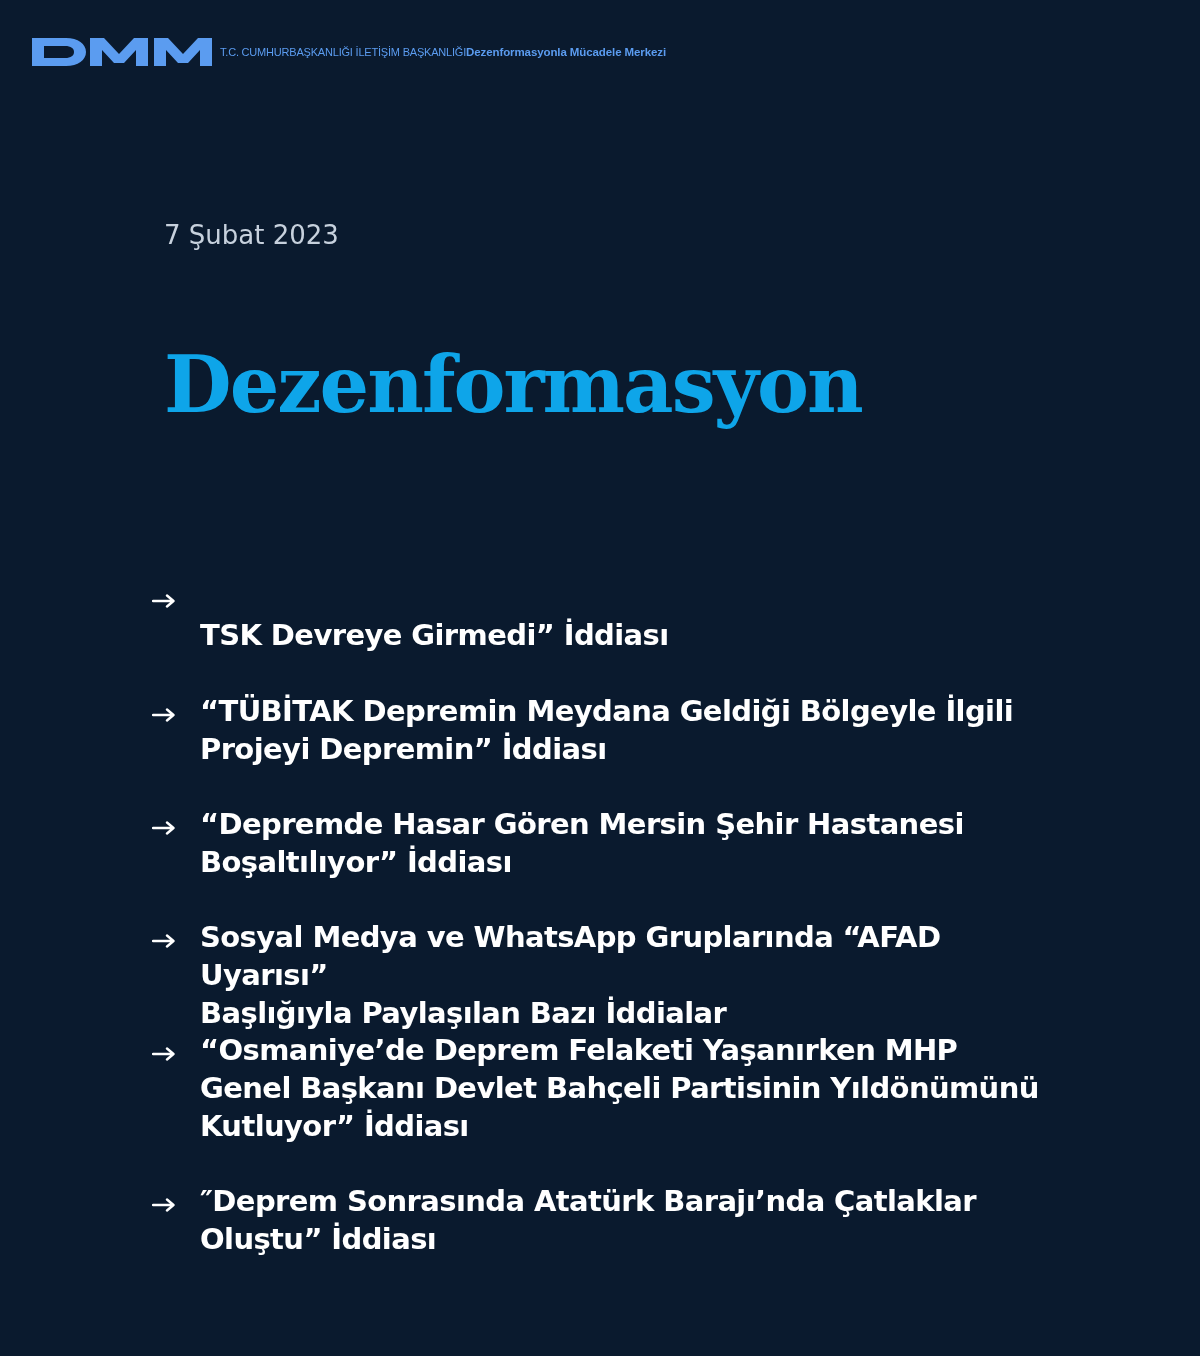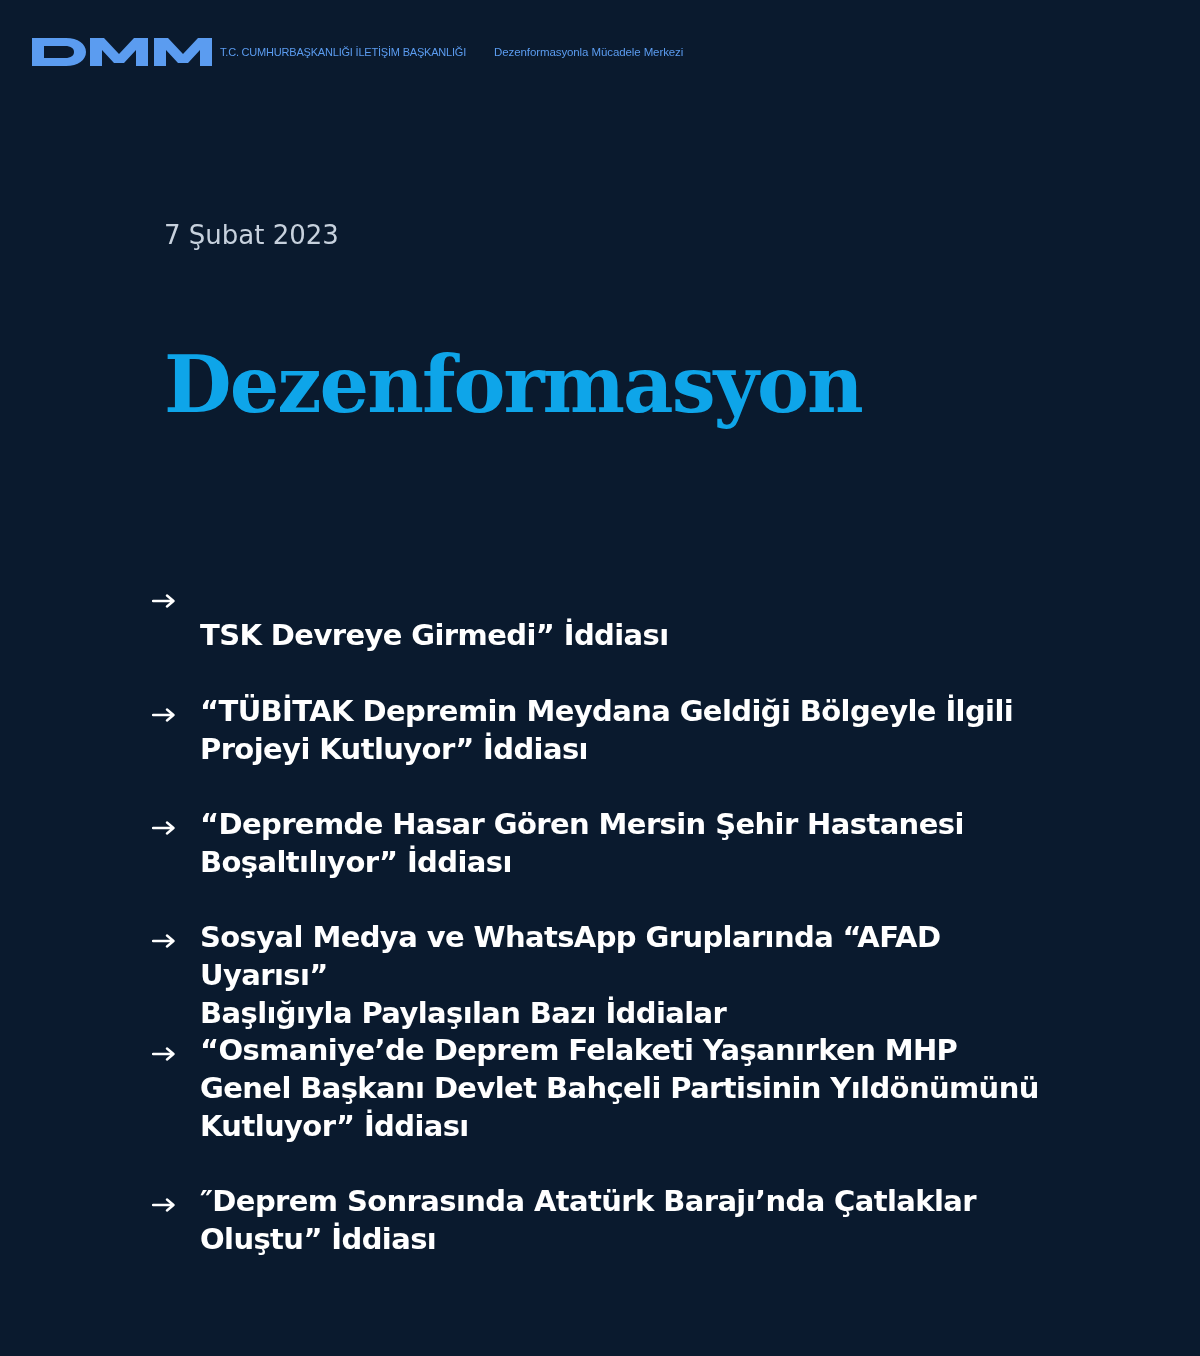--- a/index.html
+++ b/index.html
@@ -34,23 +34,22 @@
       line-height: 12px;
     }
     .logo-line1 {
       font-family: "Liberation Sans", sans-serif;
       font-size: 11px;
       letter-spacing: -0.2px;
     }
     .logo-line2 {
       font-family: "Liberation Sans", sans-serif;
       font-size: 11.5px;
-      font-weight: normal;
+      font-weight: bold;
       letter-spacing: -0.1px;
-      padding-left: 28px;
     }
     .date {
       position: absolute;
       left: 164px;
       top: 220px;
       font-family: "DejaVu Sans", sans-serif;
       font-size: 26px;
       color: #c7d1dd;
       letter-spacing: 0px;
     }
@@ -146,21 +145,21 @@
     </span>
   </li>
   <li class="claim claim-2">
     <span class="arrow">
       <svg width="24" height="14" viewBox="0 0 24 14" xmlns="http://www.w3.org/2000/svg">
           <path d="M1 7 H21 M15 1.5 L21.5 7 L15 12.5" stroke="#ffffff" stroke-width="2.4" fill="none" stroke-linecap="round" stroke-linejoin="round"></path>
         </svg>
     </span>
     <span class="text">
       <span>“TÜBİTAK Depremin Meydana Geldiği Bölgeyle İlgili</span><br>
-      <span>Projeyi Kutluyor” İddiası</span>
+      <span>Projeyi Depremin” İddiası</span>
     </span>
   </li>
   <li class="claim claim-3">
     <span class="arrow">
       <svg width="24" height="14" viewBox="0 0 24 14" xmlns="http://www.w3.org/2000/svg">
           <path d="M1 7 H21 M15 1.5 L21.5 7 L15 12.5" stroke="#ffffff" stroke-width="2.4" fill="none" stroke-linecap="round" stroke-linejoin="round"></path>
         </svg>
     </span>
     <span class="text">
       <span>“Depremde Hasar Gören Mersin Şehir Hastanesi</span><br>

